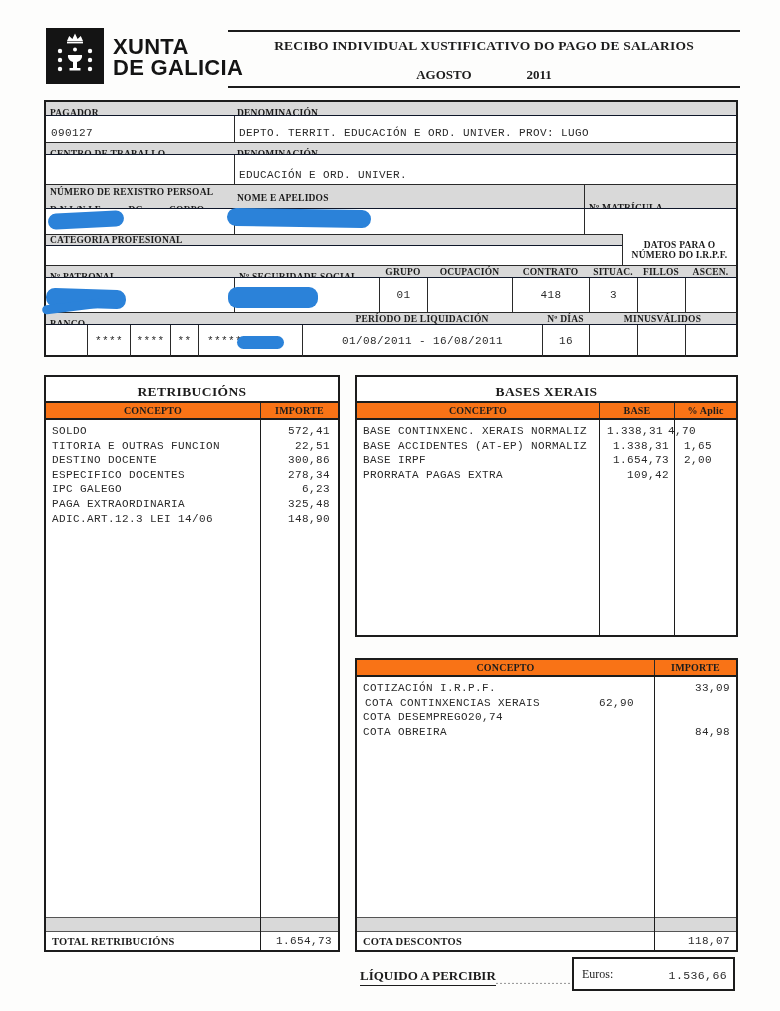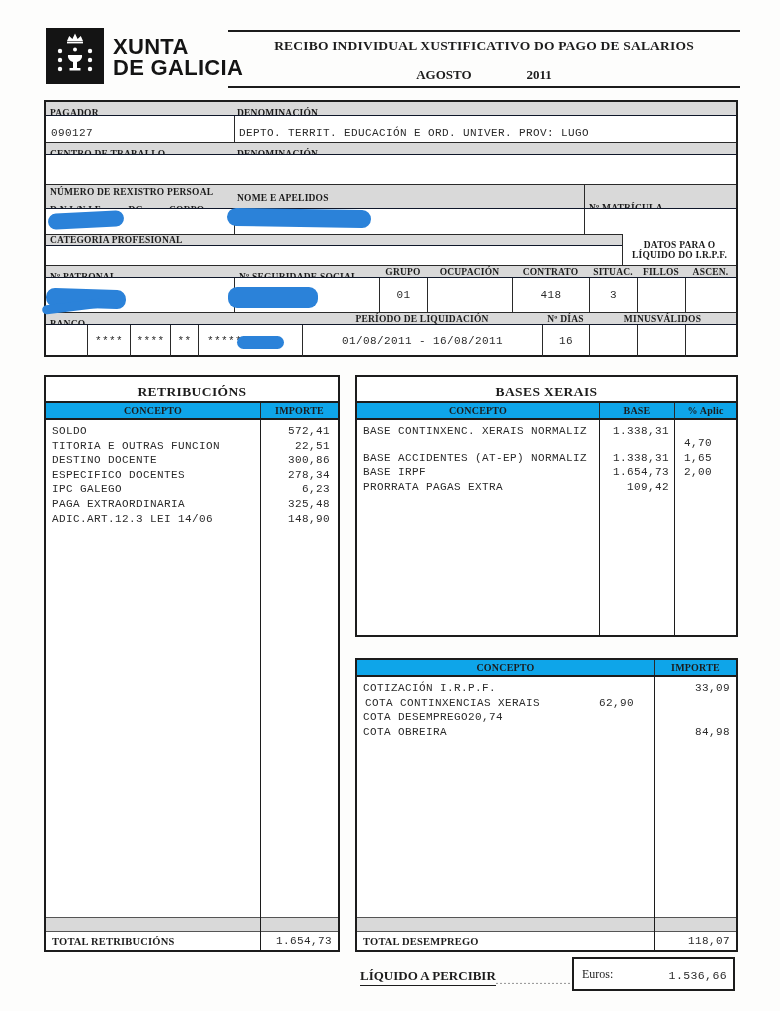--- a/index.html
+++ b/index.html
@@ -30,21 +30,21 @@
   .vbot { display: flex; align-items: flex-end; padding-bottom: 3px; }
   .ctr { display: flex; align-items: center; justify-content: center; }
   .mono11 { font-family: "Liberation Mono", "DejaVu Sans Mono", monospace; font-size: 11px; letter-spacing: .4px; color: #2b2b2b; }
 
   
   .redact { position: absolute; background: #2b82d9; border-radius: 9px; }
 
   
   .box { position: absolute; border: 2px solid #1c1c1c; background: #fff; display: flex; flex-direction: column; }
   .box-title { height: 26px; display: flex; align-items: flex-end; justify-content: center; font-weight: bold; font-size: 13.5px; letter-spacing: .4px; border-bottom: 2px solid #1c1c1c; padding-bottom: 1px; }
-  .box-head { display: flex; background: #0ea5e9; border-bottom: 2px solid #1c1c1c; height: 17px; }
+  .box-head { display: flex; background: #f97316; border-bottom: 2px solid #1c1c1c; height: 17px; }
   .box-head .blab { font-size: 10px; }
   .box-body { flex: 1; position: relative; display: flex; flex-direction: column; padding-top: 4px; }
   .vline { position: absolute; top: 0; bottom: 0; width: 0; border-left: 1.5px solid #1c1c1c; }
   .drow { display: flex; line-height: 14.6px; }
   .graystrip { height: 15px; background: #d9d9d9; border-top: 1px solid #555; border-bottom: 1px solid #555; }
   .total-row { height: 18px; display: flex; align-items: center; }
   .tot-lab { font-weight: bold; font-size: 10.5px; letter-spacing: .2px; padding-left: 6px; }
 
   
   .liquido-label { font-weight: bold; font-size: 13px; border-bottom: 1.5px solid #1c1c1c; padding-bottom: 1px; }
@@ -101,20 +101,23 @@
           <span class="mono11">DEPTO. TERRIT. EDUCACIÓN E ORD. UNIVER. PROV: LUGO</span>
         </div>
     </div>
 
     <div class="trow tbar" style="height:13px;">
       <div class="cell" style="width:188px; padding-left:4px;"><span class="blab">CENTRO DE TRABALLO</span></div>
       <div class="cell" style="flex:1; padding-left:3px;"><span class="blab">DENOMINACIÓN</span></div>
     </div>
     <div class="trow" style="height:29px;">
       <div class="cell" style="width:188px;"></div>
+      <div class="cell vbot bl" style="flex:1; padding-left:4px;">
+          <span class="mono11">EDUCACIÓN E ORD. UNIVER.</span>
+        </div>
     </div>
 
     <div class="trow tbar" style="height:25px;">
       <div class="cell" style="width:188px; padding-left:4px; padding-top:2px;">
         <div class="blab">NÚMERO DE REXISTRO PERSOAL</div>
         <div style="margin-top:2px;">
           <span class="blab">D.N.I./N.I.F.</span>
           <span class="blab" style="margin-left:22px;">DG</span>
           <span class="blab" style="margin-left:22px;">CORPO</span>
         </div>
@@ -129,21 +132,21 @@
     </div>
 
     <div class="trow" style="height:31px;">
       <div class="cell" style="width:576px;">
         <div class="tbar" style="height:12px; padding-left:4px; display:flex; align-items:center;">
           <span class="blab">CATEGORÍA PROFESIONAL</span>
         </div>
       </div>
       <div class="cell bl ctr" style="flex:1; flex-direction:column;">
         <div class="blab">DATOS PARA O</div>
-        <div class="blab">LÍQUIDO DO I.R.P.F.</div>
+        <div class="blab">NÚMERO DO I.R.P.F.</div>
       </div>
     </div>
 
     <div class="trow tbar" style="height:13px;">
       <div class="cell" style="width:188px; padding-left:4px;"><span class="blab">Nº PATRONAL</span></div>
       <div class="cell" style="width:145px; padding-left:5px;"><span class="blab">Nº SEGURIDADE SOCIAL</span></div>
       <div class="cell ctr" style="width:48px;">
           <span class="blab">GRUPO</span>
         </div>
       <div class="cell ctr" style="width:85px;">
@@ -287,21 +290,21 @@
       <div class="ctr bl" style="flex:1; border-left-width:1.5px;">
           <span class="blab">% Aplic</span>
         </div>
     </div>
     <div class="box-body">
       <div class="vline" style="left:242px;"></div>
       <div class="vline" style="left:317px;"></div>
       <div class="drow">
           <div class="mono11" style="width:242px; padding-left:6px;">BASE CONTINXENC. XERAIS NORMALIZ</div>
           <div class="mono11" style="width:75px; text-align:right; padding-right:5px;">1.338,31</div>
-          <div class="mono11" style="flex:1; text-align:right; padding-right:24px;margin-top:12px;">4,70</div>
+          <div class="mono11" style="flex:1; text-align:right; padding-right:40px;">4,70</div>
         </div>
       <div class="drow">
           <div class="mono11" style="width:242px; padding-left:6px;">BASE ACCIDENTES (AT-EP) NORMALIZ</div>
           <div class="mono11" style="width:75px; text-align:right; padding-right:5px;">1.338,31</div>
           <div class="mono11" style="flex:1; text-align:right; padding-right:24px;">1,65</div>
         </div>
       <div class="drow">
           <div class="mono11" style="width:242px; padding-left:6px;">BASE IRPF</div>
           <div class="mono11" style="width:75px; text-align:right; padding-right:5px;">1.654,73</div>
           <div class="mono11" style="flex:1; text-align:right; padding-right:24px;">2,00</div>
@@ -349,21 +352,21 @@
       <div class="drow">
           <div style="width:297px; display:flex; justify-content:space-between;">
             <span class="mono11" style="padding-left:6px;">COTA OBREIRA</span>
             <span class="mono11" style="padding-right:20px;"></span>
           </div>
           <div class="mono11" style="flex:1; text-align:right; padding-right:6px;">84,98</div>
         </div>
       <div style="flex:1;"></div>
       <div class="graystrip"></div>
       <div class="total-row">
-        <div class="tot-lab" style="width:297px;">TOTAL DESEMPREGO</div>
+        <div class="tot-lab" style="width:297px;">COTA DESCONTOS</div>
         <div class="mono11" style="flex:1; text-align:right; padding-right:6px;">118,07</div>
       </div>
     </div>
   </div>
 
   <div class="abs" style="left:360px; top:968px; display:flex; align-items:flex-end;">
     <span class="liquido-label">LÍQUIDO A PERCIBIR</span>
       <span class="leader">...........................</span>
   </div>
   <div class="eurosbox" style="left:572px; top:957px; width:163px; height:34px;">

